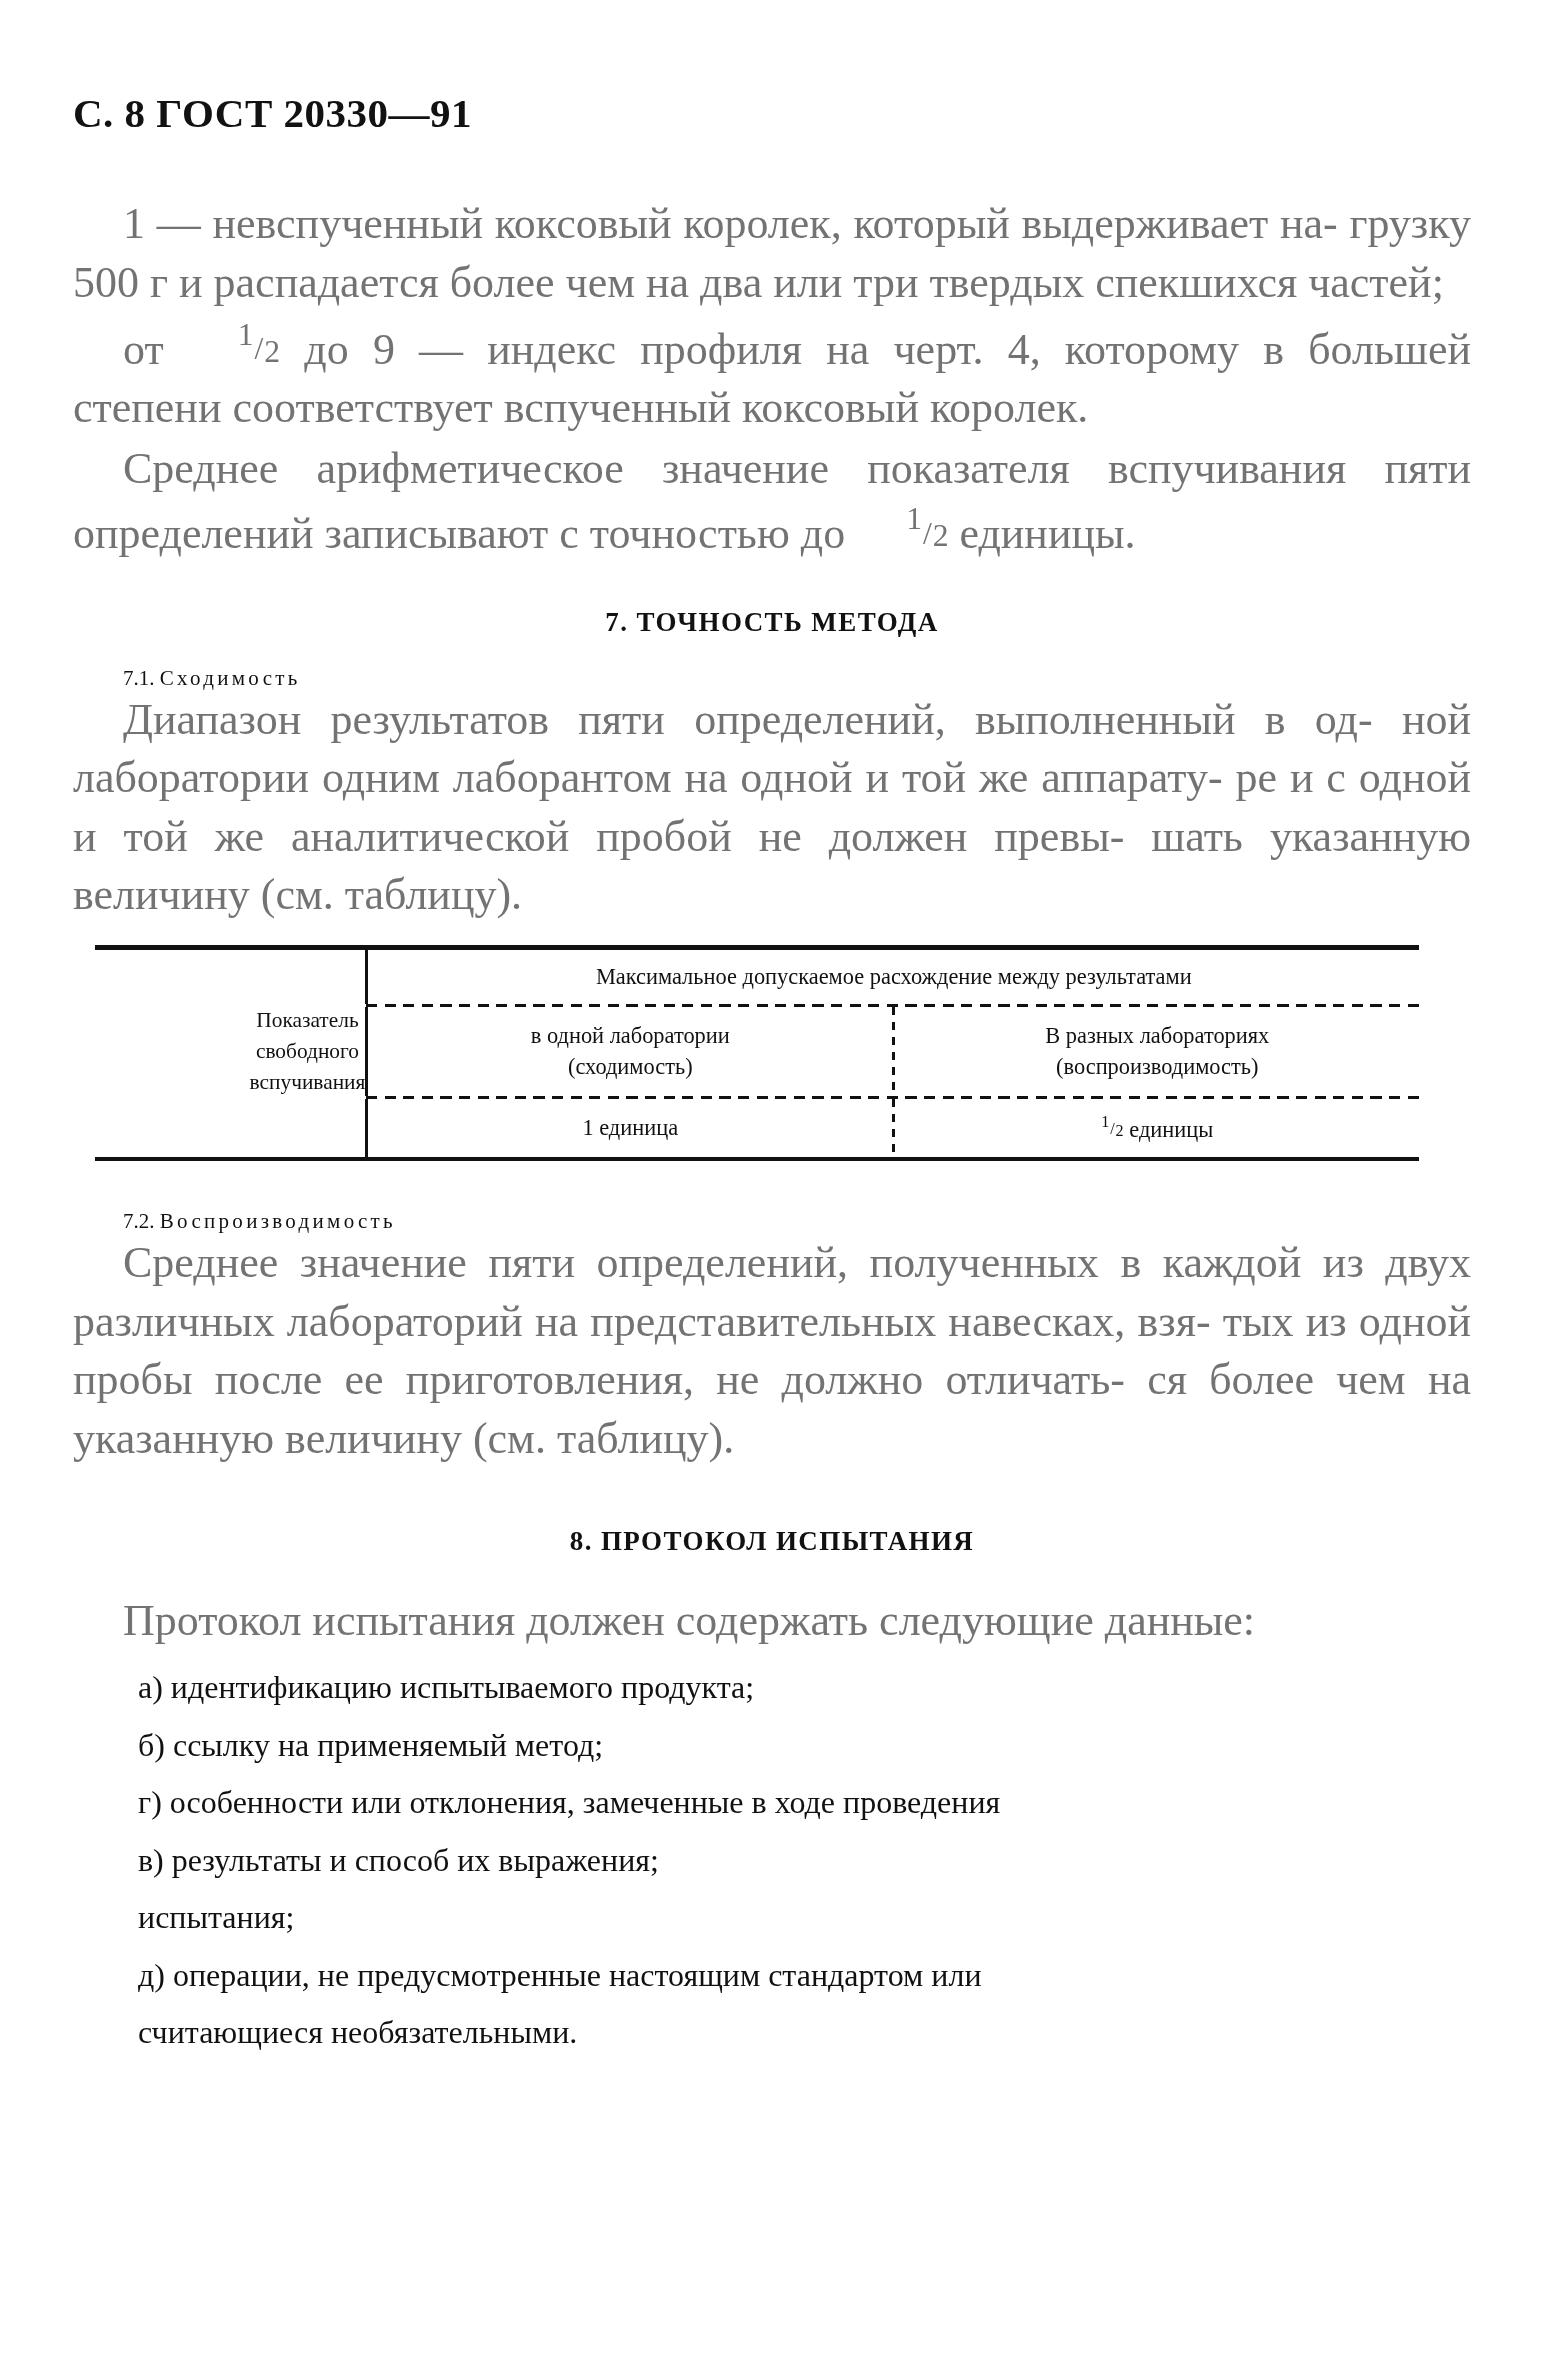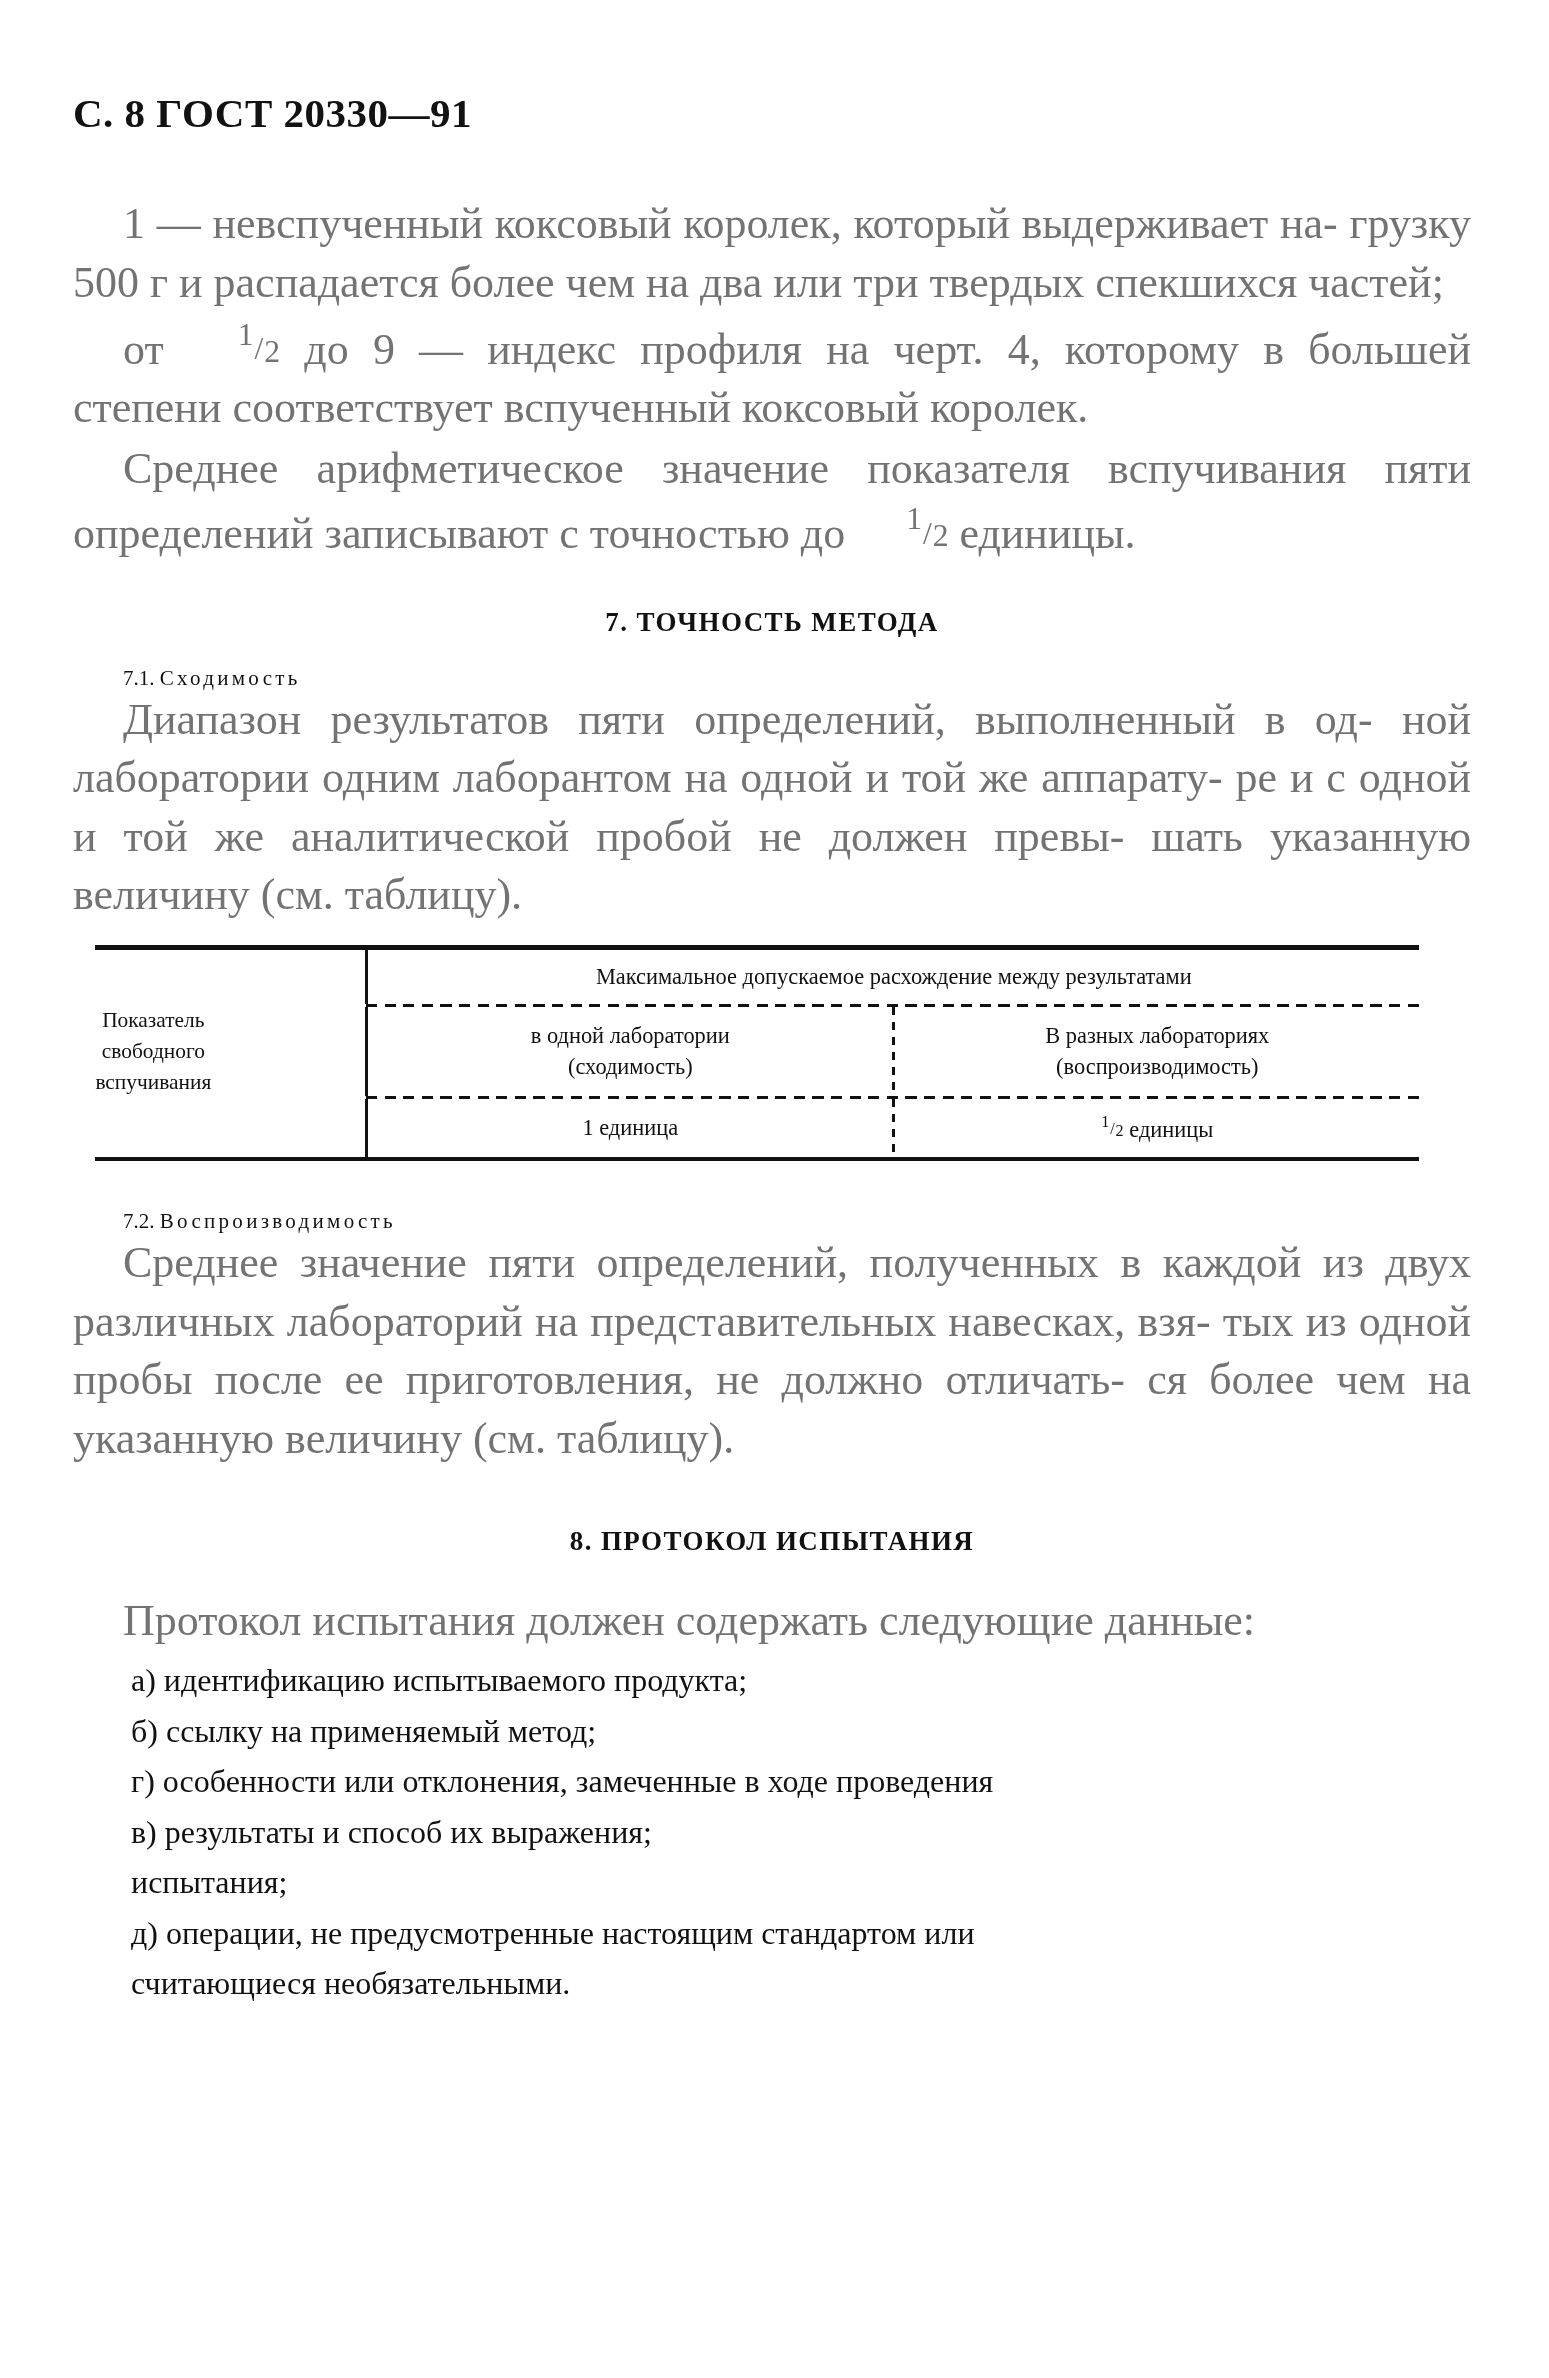--- a/index.html
+++ b/index.html
@@ -94,21 +94,21 @@
   }
   .tbl-row {
     display: flex;
     width: 1324px;
     margin-left: 22.4px;
   }
   .cell-left {
     width: 270px;
     display: flex;
     align-items: center;
-    justify-content: flex-start;
+    justify-content: flex-end;
     text-align: center;
     font-size: 21.4px;
     line-height: 1.45;
     box-sizing: border-box;
   }
   .vsep {
     width: 2.8px;
     background: #111111;
     flex: 0 0 2.8px;
   }
@@ -153,21 +153,21 @@
 
   ul.list-plain {
     list-style: none;
     margin: 0;
     padding: 0;
   }
   ul.list-plain li {
     font-size: 32px;
     line-height: 1.33;
     text-indent: 50px;
-    margin: 8px;
+    margin: 15px;
   }
   .cont-line {
     text-indent: 0;
   }
 </style>
 </head>
 <body>
 
 <div class="page">
   <div class="content">

